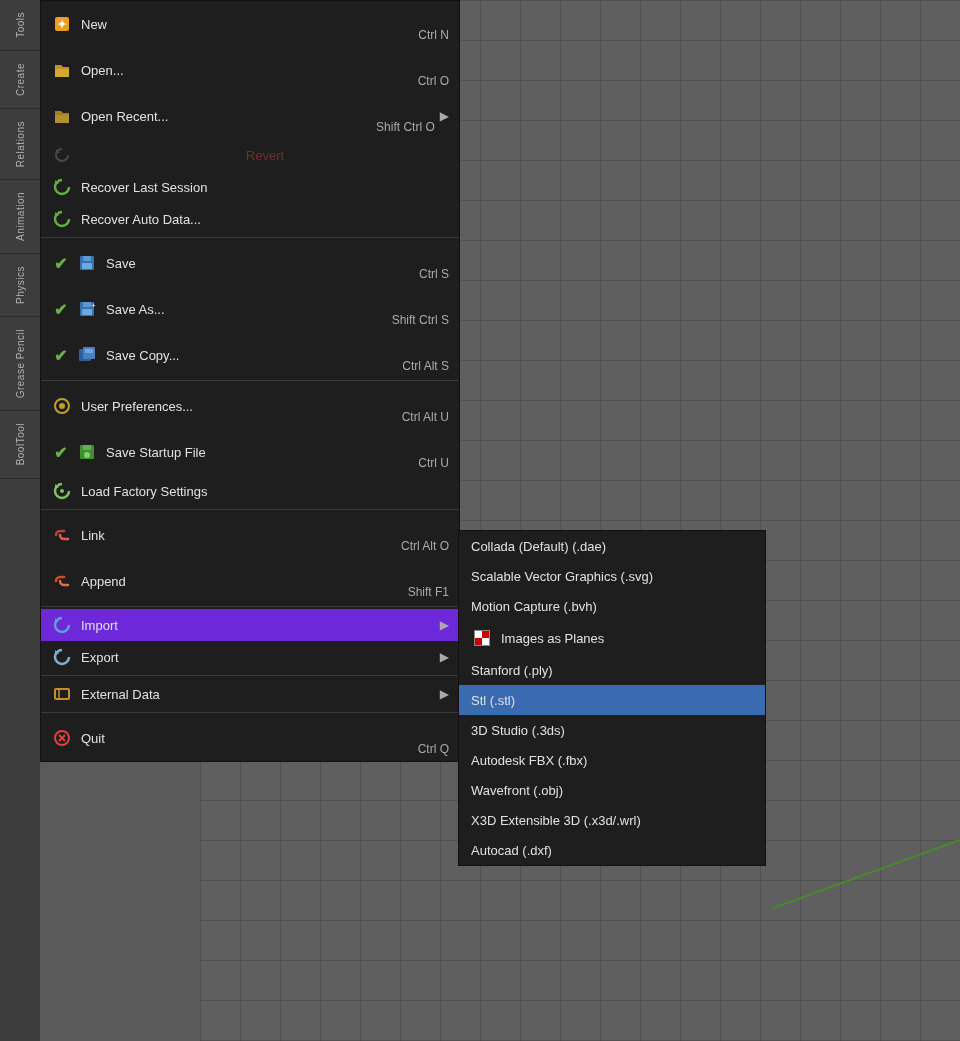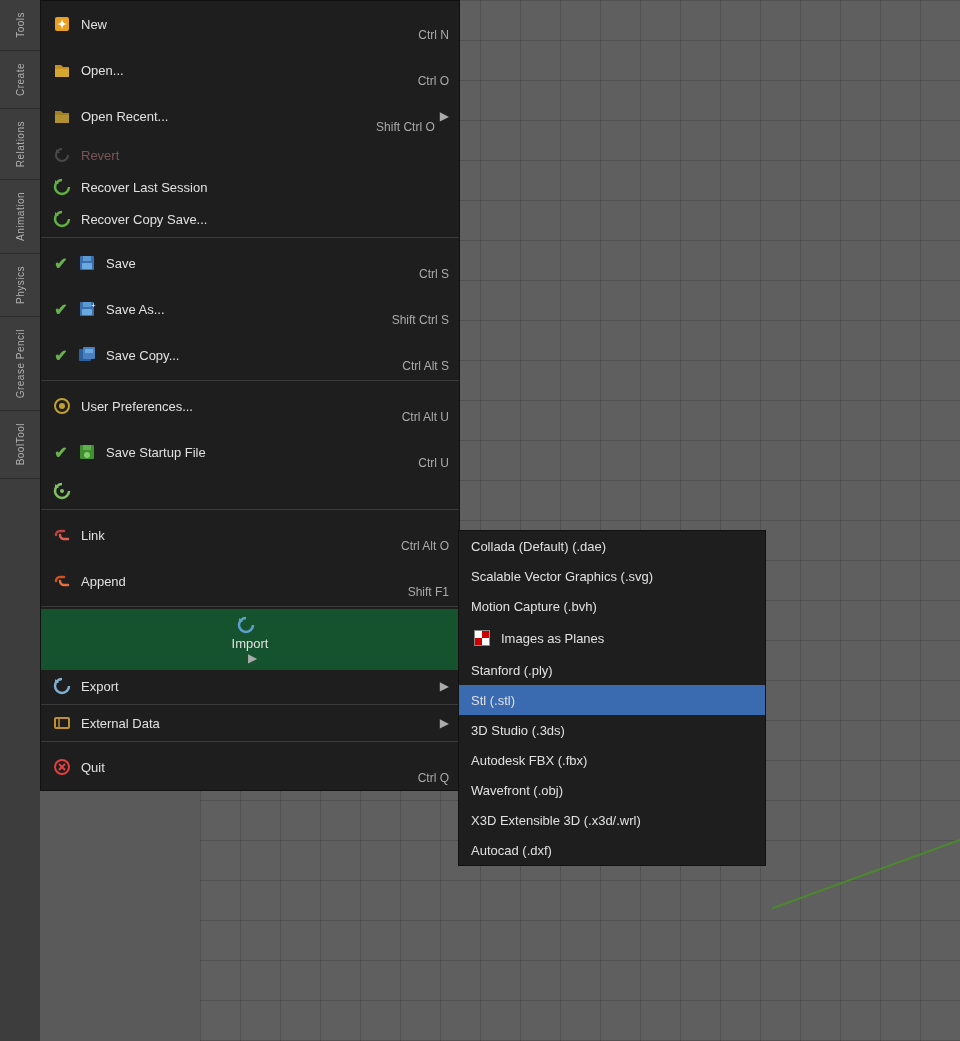--- a/index.html
+++ b/index.html
@@ -64,22 +64,21 @@
     .menu-item {
       display: flex;
       align-items: center;
       padding: 5px 10px;
       cursor: pointer;
       position: relative;
       min-height: 28px;
     }
 
     .menu-item.active {
-      background-color: #14532d;
-      flex-direction: column;
+      background-color: #6d28d9;
     }
 
     .menu-item.disabled {
       opacity: 0.4;
       cursor: default;
     }
 
     .menu-icon {
       width: 22px;
       height: 22px;
@@ -90,21 +89,22 @@
       justify-content: center;
       font-size: 16px;
     }
 
     .menu-label {
       flex: 1;
       color: #e0e0e0;
     }
 
     .menu-label.disabled-text {
-      color: #fca5a5;
+      color: #ef4444;
+      text-align: center;
     }
 
     .menu-shortcut {
       color: #aaa;
       font-size: 12px;
       margin-left: 20px;
       margin-top: 22px;
     }
 
     .menu-arrow {
@@ -298,21 +298,21 @@
     <span class="menu-label">Recover Last Session</span>
   </div>
 
   <div class="menu-item">
     <div class="menu-icon">
       <svg width="18" height="18" viewBox="0 0 18 18">
           <path d="M9,2 a7,7 0 1,0 7,7" fill="none" stroke="#60b040" stroke-width="2.5"></path>
           <polygon points="2,2 6,6 2,6" fill="#60b040"></polygon>
         </svg>
     </div>
-    <span class="menu-label">Recover Copy Save...</span>
+    <span class="menu-label">Recover Auto Data...</span>
   </div>
 
   <div class="menu-separator"></div>
 
   <div class="menu-item">
     <div class="menu-check">
         <span class="check-icon">✔</span>
       </div>
     <div class="menu-icon">
       <svg width="18" height="18" viewBox="0 0 18 18">
@@ -385,20 +385,21 @@
   </div>
 
   <div class="menu-item">
     <div class="menu-icon">
       <svg width="18" height="18" viewBox="0 0 18 18">
           <path d="M9,2 a7,7 0 1,0 7,7" fill="none" stroke="#80c060" stroke-width="2.5"></path>
           <polygon points="2,2 6,6 2,6" fill="#80c060"></polygon>
           <circle cx="9" cy="9" r="2" fill="#80c060"></circle>
         </svg>
     </div>
+    <span class="menu-label">Load Factory Settings</span>
   </div>
 
   <div class="menu-separator"></div>
 
   <div class="menu-item">
     <div class="menu-icon">
       <svg width="18" height="18" viewBox="0 0 18 18">
           <path d="M3,9 a4,4 0 0,1 4,-4 h4" fill="none" stroke="#c04040" stroke-width="2.5" stroke-linecap="round"></path>
           <path d="M7,9 a4,4 0 0,0 4,4 h4" fill="none" stroke="#e06050" stroke-width="2.5" stroke-linecap="round"></path>
         </svg>

